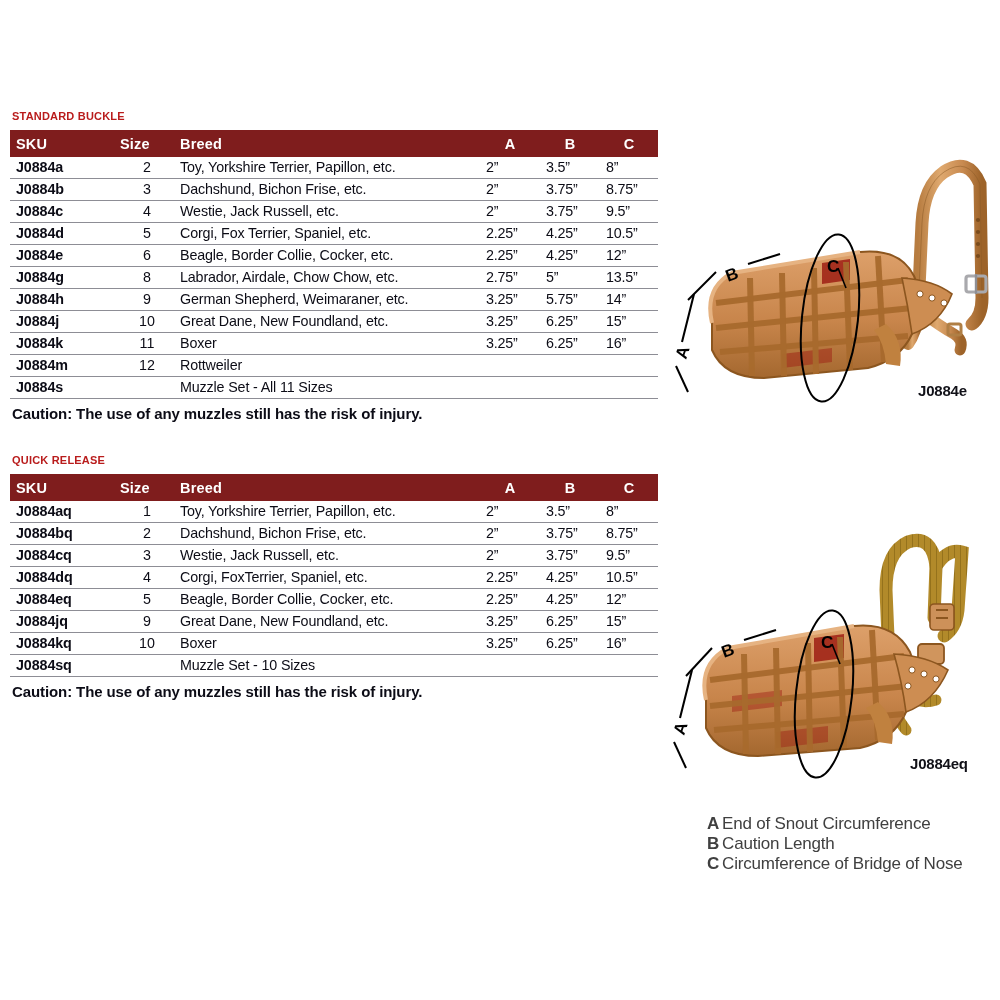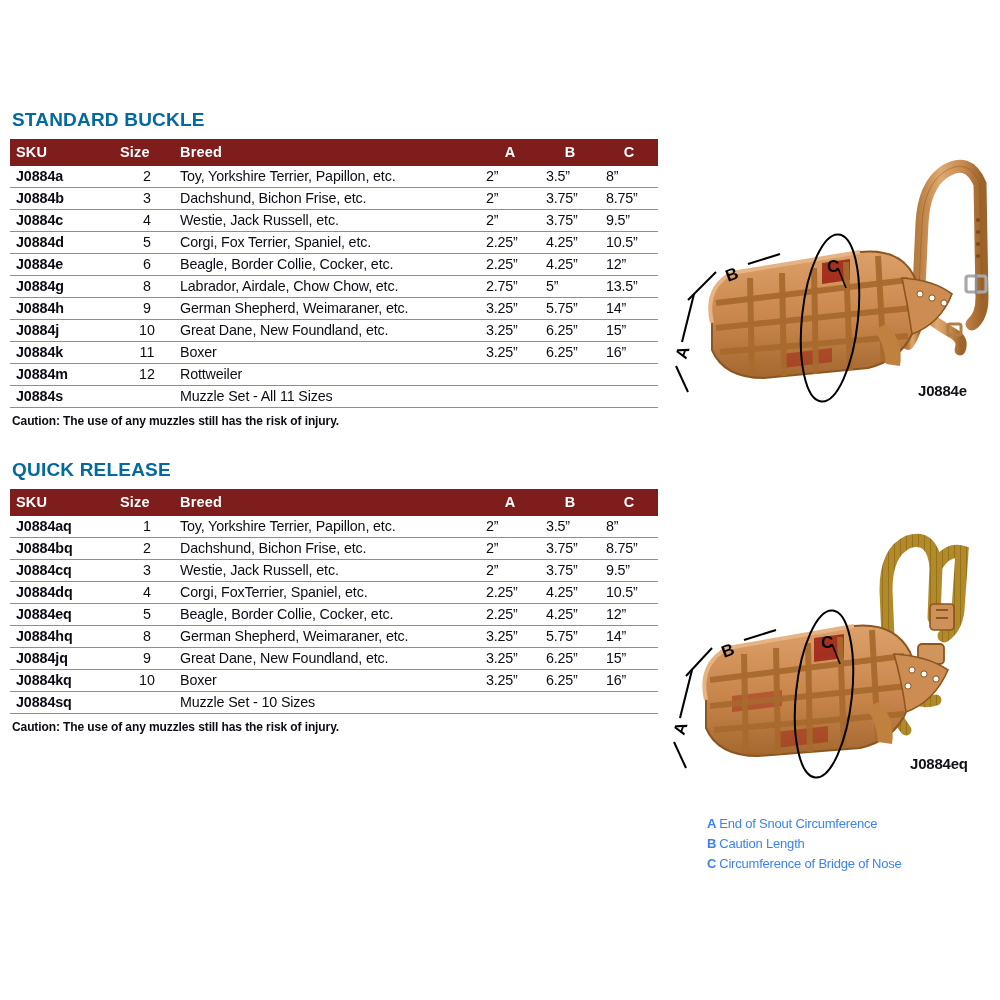--- a/index.html
+++ b/index.html
@@ -17,22 +17,22 @@
   .tables-col {
     position: absolute;
     left: 10px;
     top: 110px;
     width: 648px;
   }
 
   .section { margin-bottom: 0; }
 
   .section-title {
-    color: #0369a1;
-    font-size: 19px;
+    color: #b91c1c;
+    font-size: 11px;
     font-weight: bold;
     letter-spacing: 0.2px;
     margin: 0 0 8px 2px;
     line-height: 1.1;
   }
 
   table.spec {
     width: 100%;
     border-collapse: collapse;
     table-layout: fixed;
@@ -64,21 +64,21 @@
   }
   table.spec tbody tr:first-child td { border-top: none; margin-top: 35px; }
   table.spec tbody tr:last-child td { border-bottom: 1.3px solid #8d8d95; }
 
   td.sku { font-weight: bold; letter-spacing: -0.1px; }
   td.size { text-align: center; padding-left: 0; }
   td.breed { letter-spacing: -0.15px; }
   td.dim { padding-left: 4px; letter-spacing: -0.2px; }
 
   .caution {
-    font-size: 12px;
+    font-size: 15px;
     font-weight: bold;
     color: #0c0c16;
     margin: 6px 0 0 2px;
     letter-spacing: -0.1px;
   }
 
   .gap { height: 32px; }
 
   
   col.w-sku   { width: 104px; }
@@ -108,22 +108,22 @@
   #code-quick    { left: 910px; top: 755px; }
 
   
   .legend {
     position: absolute;
     left: 707px;
     top: 814px;
     width: 290px;
   }
   .legend-row {
-    font-size: 13px;
-    color: #3b82f6;
+    font-size: 17px;
+    color: #404040;
     line-height: 20px;
     white-space: nowrap;
     letter-spacing: -0.2px;
   }
   .legend-key {
     font-weight: bold;
     margin-right: 3px;
   }
 </style>
 </head>
@@ -305,28 +305,20 @@
             <td class="dim">4.25”</td>
             <td class="dim">10.5”</td>
           </tr>
         <tr>
             <td class="sku">J0884eq</td>
             <td class="size">5</td>
             <td class="breed">Beagle, Border Collie, Cocker, etc.</td>
             <td class="dim">2.25”</td>
             <td class="dim">4.25”</td>
             <td class="dim">12”</td>
-          </tr>
-        <tr>
-            <td class="sku">J0884hq</td>
-            <td class="size">8</td>
-            <td class="breed">German Shepherd, Weimaraner, etc.</td>
-            <td class="dim">3.25”</td>
-            <td class="dim">5.75”</td>
-            <td class="dim">14”</td>
           </tr>
         <tr>
             <td class="sku">J0884jq</td>
             <td class="size">9</td>
             <td class="breed">Great Dane, New Foundland, etc.</td>
             <td class="dim">3.25”</td>
             <td class="dim">6.25”</td>
             <td class="dim">15”</td>
           </tr>
         <tr>

